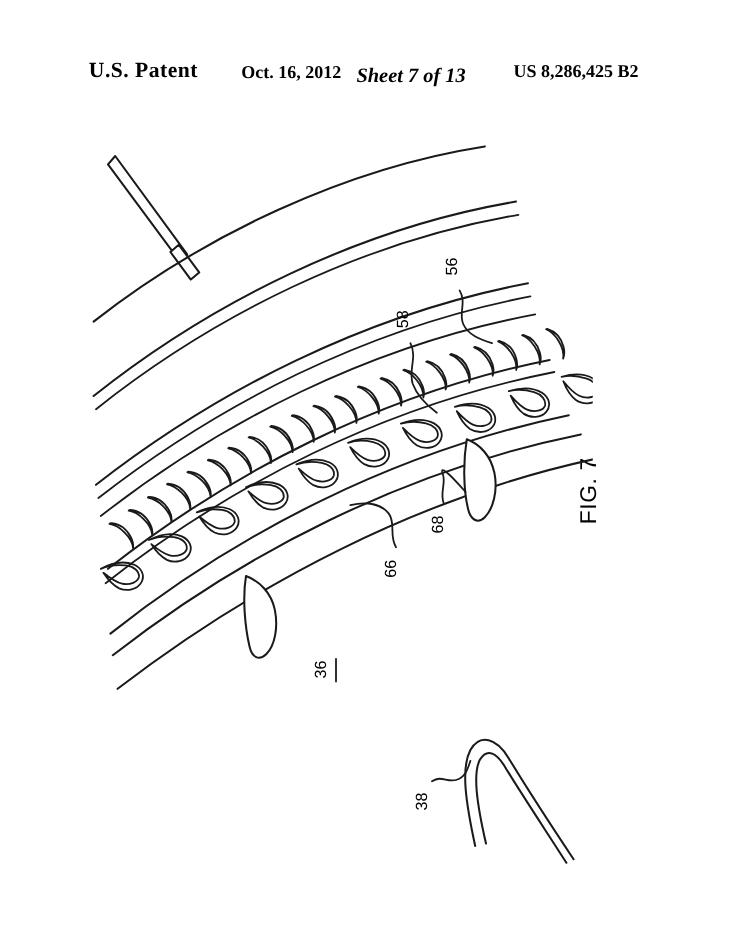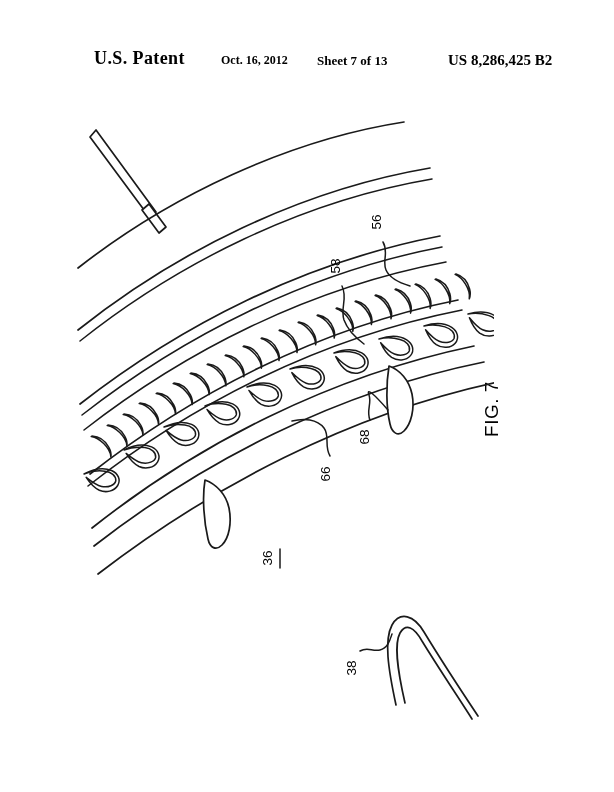--- a/index.html
+++ b/index.html
@@ -23,37 +23,37 @@
     top: 48px;
     width: 614px;
     height: 26px;
   }
   .hdr {
     position: absolute;
     white-space: nowrap;
     color: #000000;
     font-weight: bold;
     font-family: "Liberation Serif", serif;
-    margin-left: 20px;
   }
   #hdr-office {
     left: 74px;
     top: 0px;
     font-size: 18px;
     letter-spacing: 0.4px;
   }
   #hdr-date {
     left: 201px;
     top: 5px;
-    font-size: 12px;
+    font-size: 15px;
   }
   #hdr-sheet {
     left: 297px;
     top: 5px;
-    font-size: 13px;
+    font-size: 17px;
+    font-style: italic;
   }
   #hdr-patno {
     left: 428px;
     top: 4px;
     font-size: 15px;
   }
 
   
   #fig-label {
     position: absolute;

